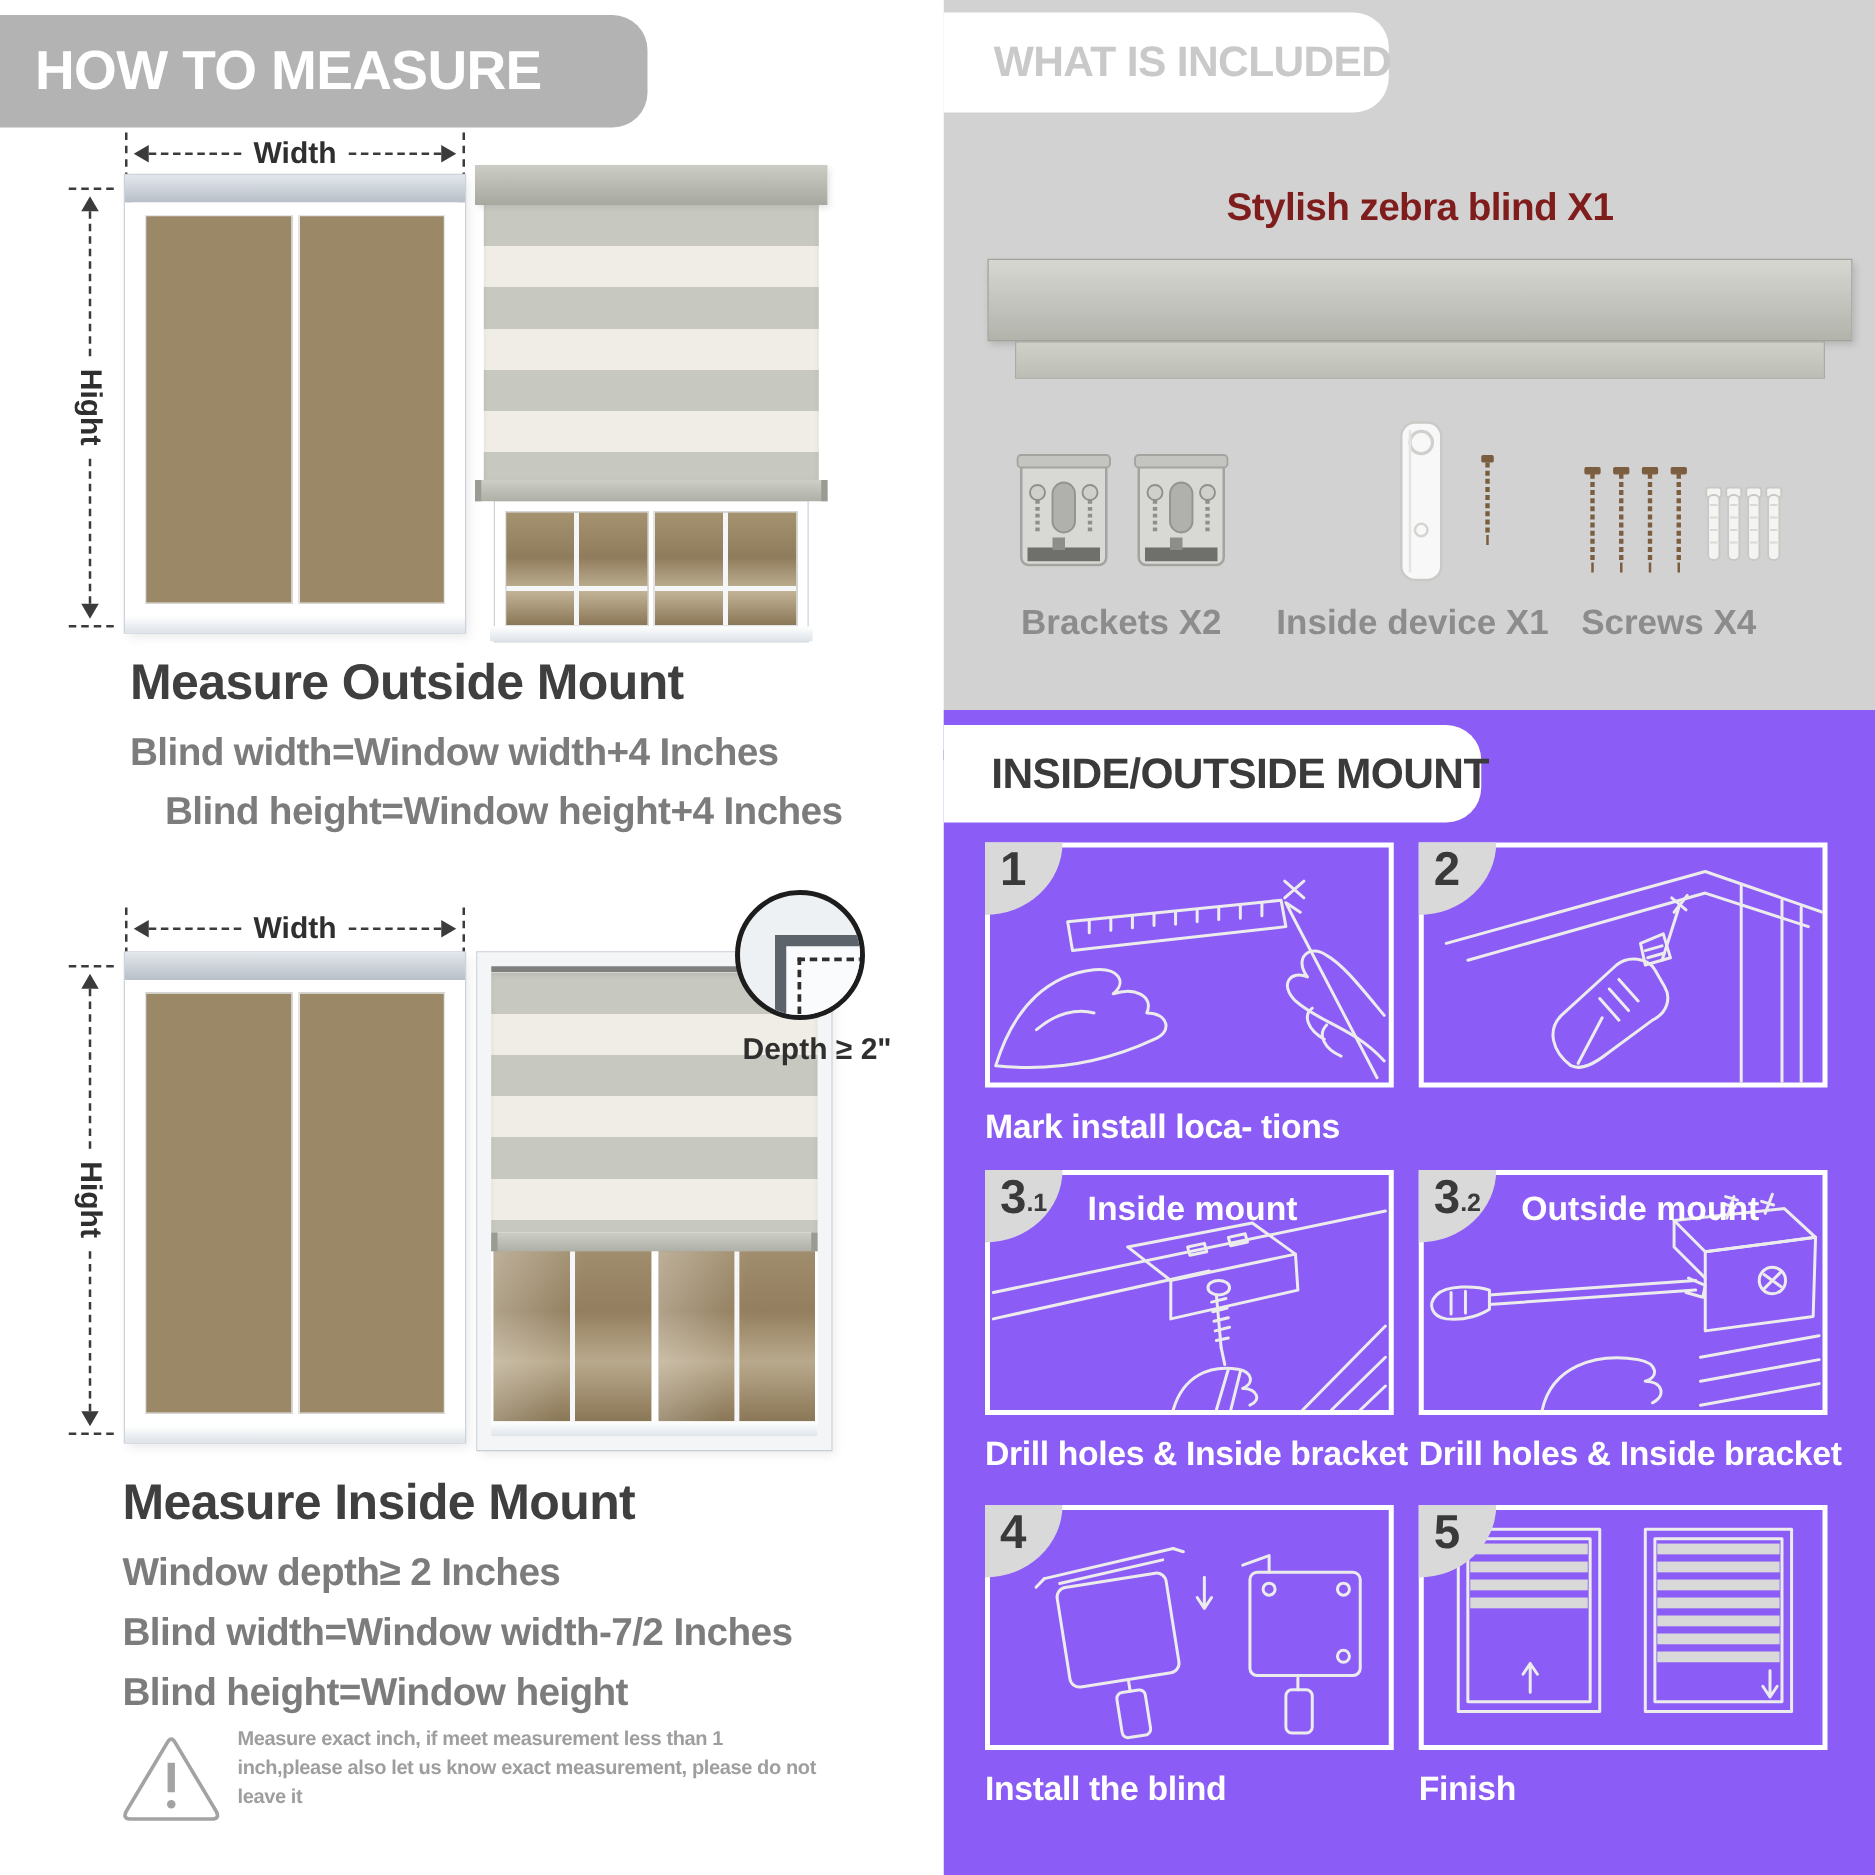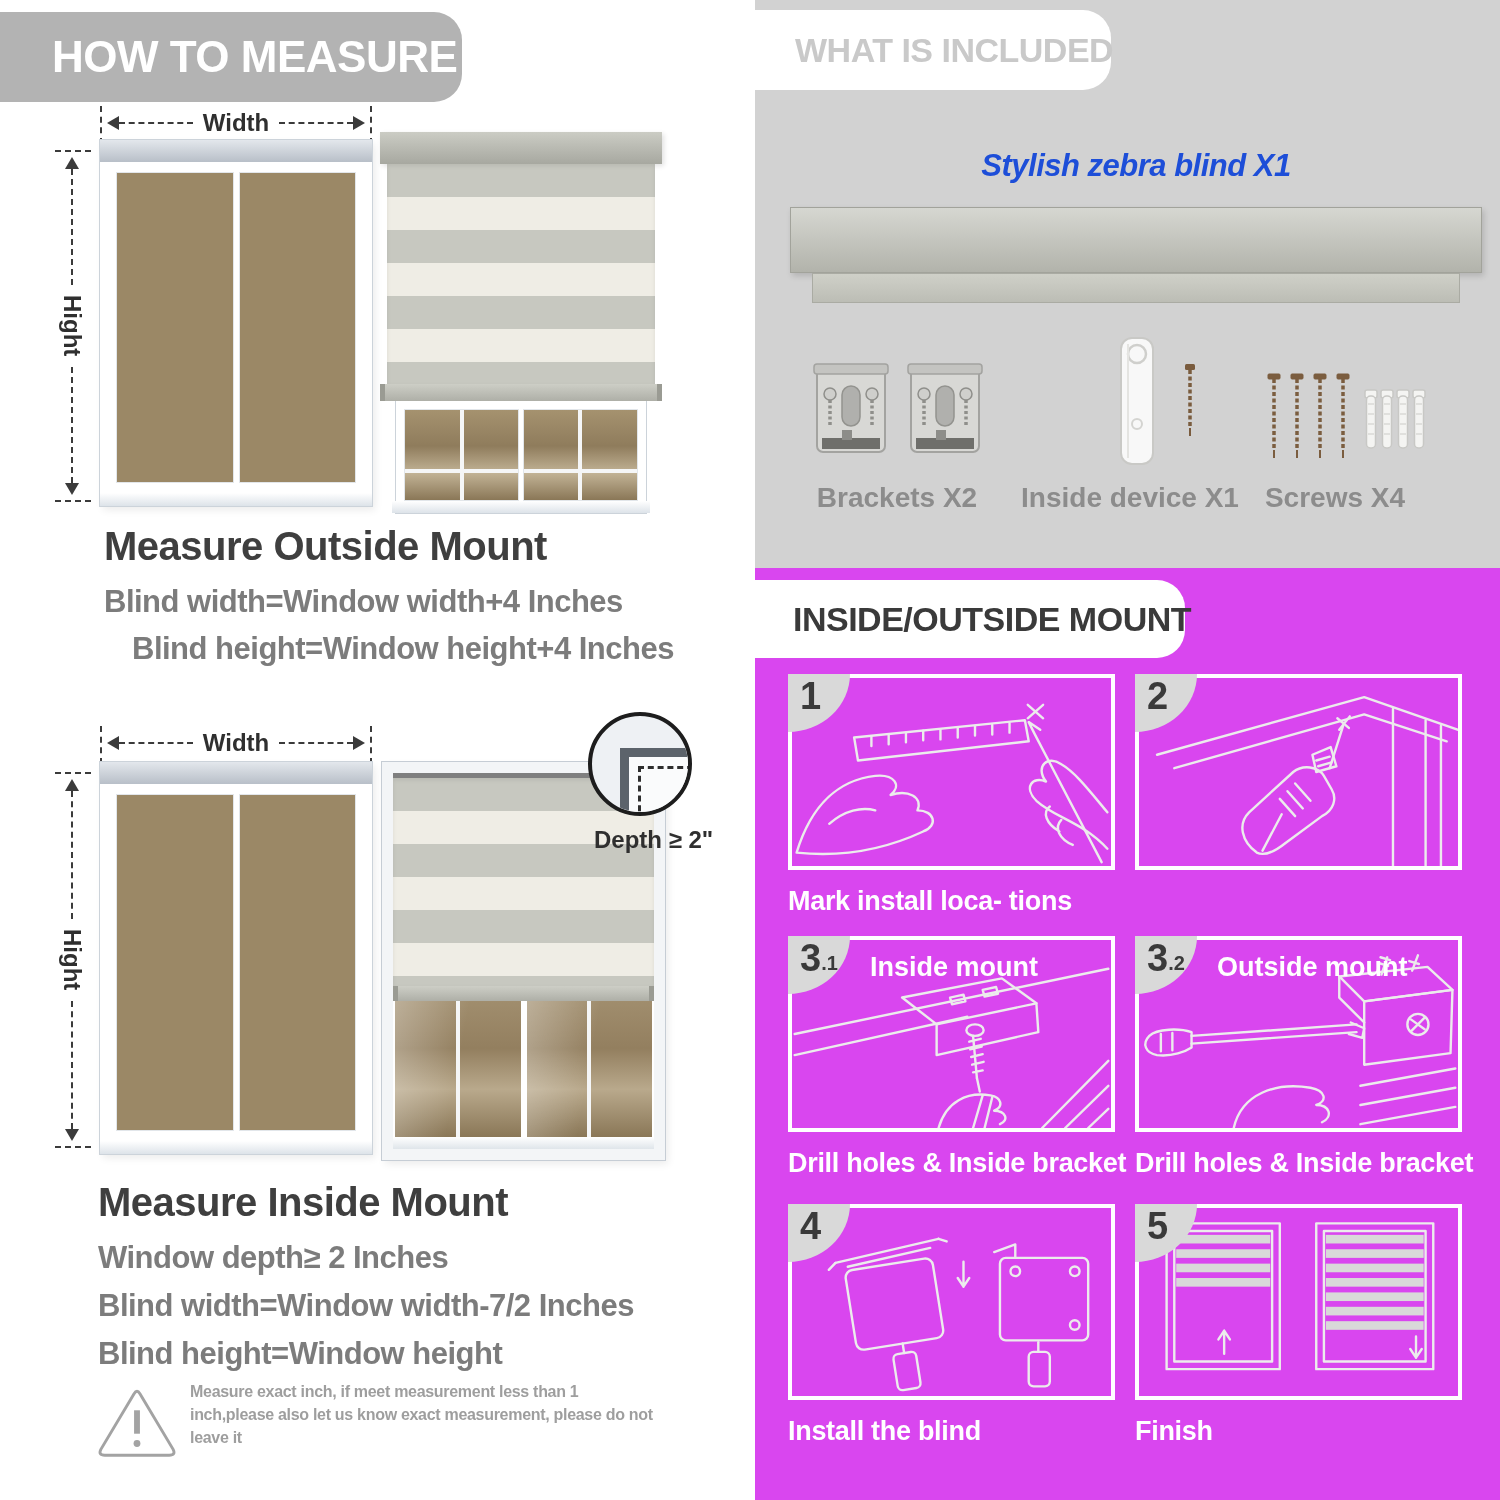--- a/index.html
+++ b/index.html
@@ -80,24 +80,24 @@
   .depth-circle{width:104px;height:104px;border-radius:50%;border:4px solid #1d1d1d;background:#eef1f4;
                 overflow:hidden;box-sizing:border-box;z-index:6;}
   .depth-circle .fillw{position:absolute;left:36px;top:40px;right:-8px;bottom:-8px;background:#fafbfc;}
   .depth-circle .cornL{position:absolute;left:28px;top:32px;width:70px;height:70px;
                        border-left:9px solid #5c636b;border-top:9px solid #5c636b;}
   .depth-circle .cornD{position:absolute;left:46px;top:50px;width:52px;height:52px;
                        border-left:3px dashed #2e2e2e;border-top:3px dashed #2e2e2e;}
   .depth-lbl{font-size:24px;font-weight:700;color:#2f2f2f;white-space:nowrap;}
   
   .panel-light{background:#d2d2d2;}
-  .panel-dark{background:#d946ef;}
+  .panel-dark{background:#8b5cf6;}
   .included-header{color:#c9c9c9;font-size:34px;font-weight:700;letter-spacing:-.5px;white-space:nowrap;}
   .mount-header{color:#3a3a3a;font-size:34px;font-weight:700;letter-spacing:-.5px;white-space:nowrap;}
-  .product-label{font-size:31px;font-weight:700;color:#1d4ed8;text-align:center;letter-spacing:-.5px;font-style:italic;}
+  .product-label{font-size:31px;font-weight:700;color:#7f1d1d;text-align:center;letter-spacing:-.5px;}
   .item-label{font-size:28px;font-weight:700;color:#8c8c8c;text-align:center;white-space:nowrap;}
   .darkstrip{background:#3d3d3d;}
   
   .hr-top{background:linear-gradient(#d6d7d1,#b2b3ab);border:1px solid #a2a39b;box-sizing:border-box;
           box-shadow:2px 3px 6px rgba(0,0,0,.15);}
   .hr-bot{background:linear-gradient(#cfd0c8,#bcbdb5);border:1px solid #aaaba3;box-sizing:border-box;}
   
   .step-box{border:4px solid #fff;width:327px;height:196px;box-sizing:border-box;position:absolute;}
   .step-box svg.art{position:absolute;left:0;top:0;width:100%;height:100%;}
   .badge{position:absolute;left:-4px;top:-4px;width:62px;height:58px;background:#d9d9d9;
@@ -106,21 +106,21 @@
   .badge .n{font-size:38px;font-weight:700;color:#3a3a3a;line-height:1.1;}
   .badge .s{font-size:20px;font-weight:700;color:#3a3a3a;margin-top:14px;}
   .step-title{position:absolute;left:78px;top:12px;color:#fff;font-size:27px;font-weight:700;white-space:nowrap;}
   .caption{position:absolute;color:#fff;font-size:27px;font-weight:700;white-space:nowrap;letter-spacing:-.3px;}
 </style>
 </head>
 <body>
 
 <div class="abs" style="left:0;top:0;width:1500px;height:1500px;">
 
-  <div class="abs pill pill-gray" style="left:0;top:12px;width:462px;height:90px;padding-left:52px;">
+  <div class="abs pill pill-gray" style="left:0;top:12px;width:518px;height:90px;padding-left:28px;">
     <h1 style="font-size:44px;">HOW TO MEASURE</h1>
   </div>
 
   <div class="abs dimh" style="left:100px;top:112px;width:272px;">
     <span class="tick tl"></span>
     <span class="tick tr"></span>
     <span class="ah l"></span>
     <span class="dash"></span>
     <span class="lbl">Width</span>
     <span class="dash"></span>

